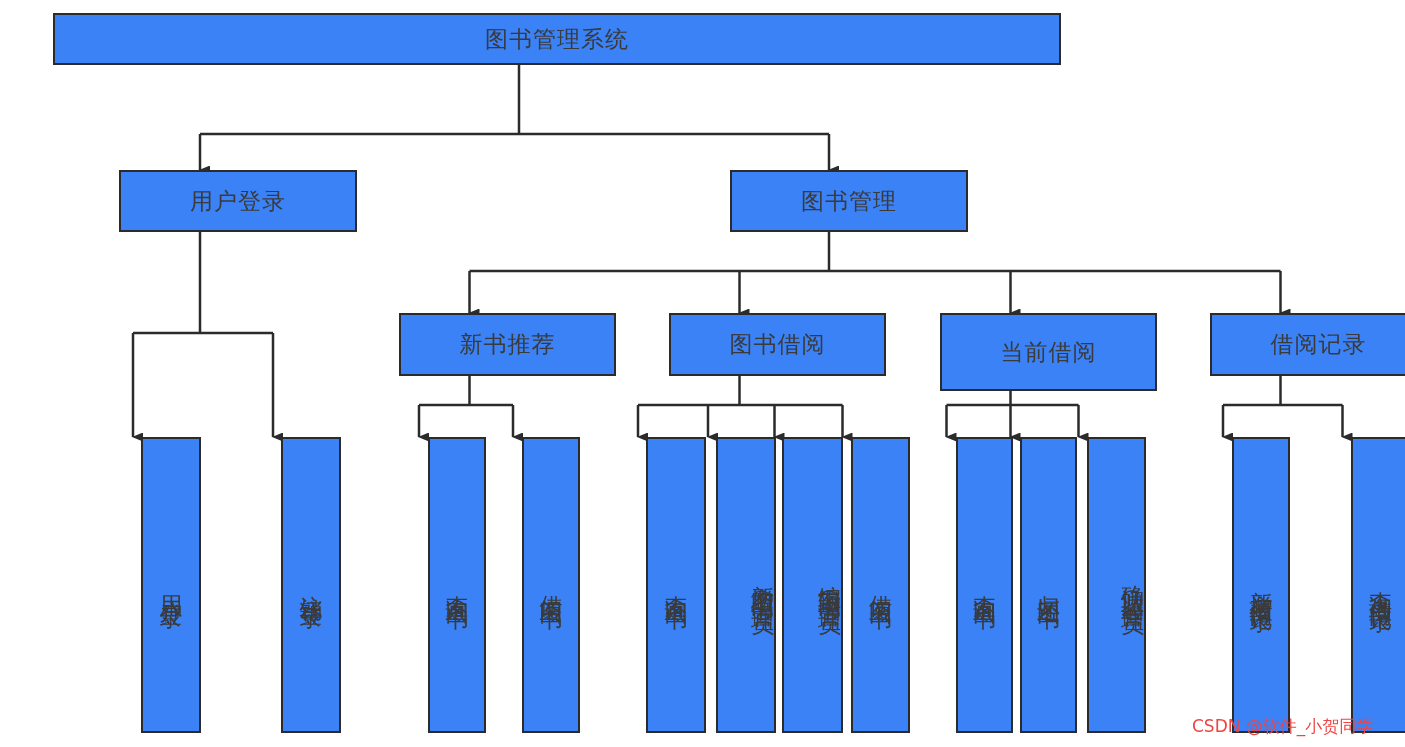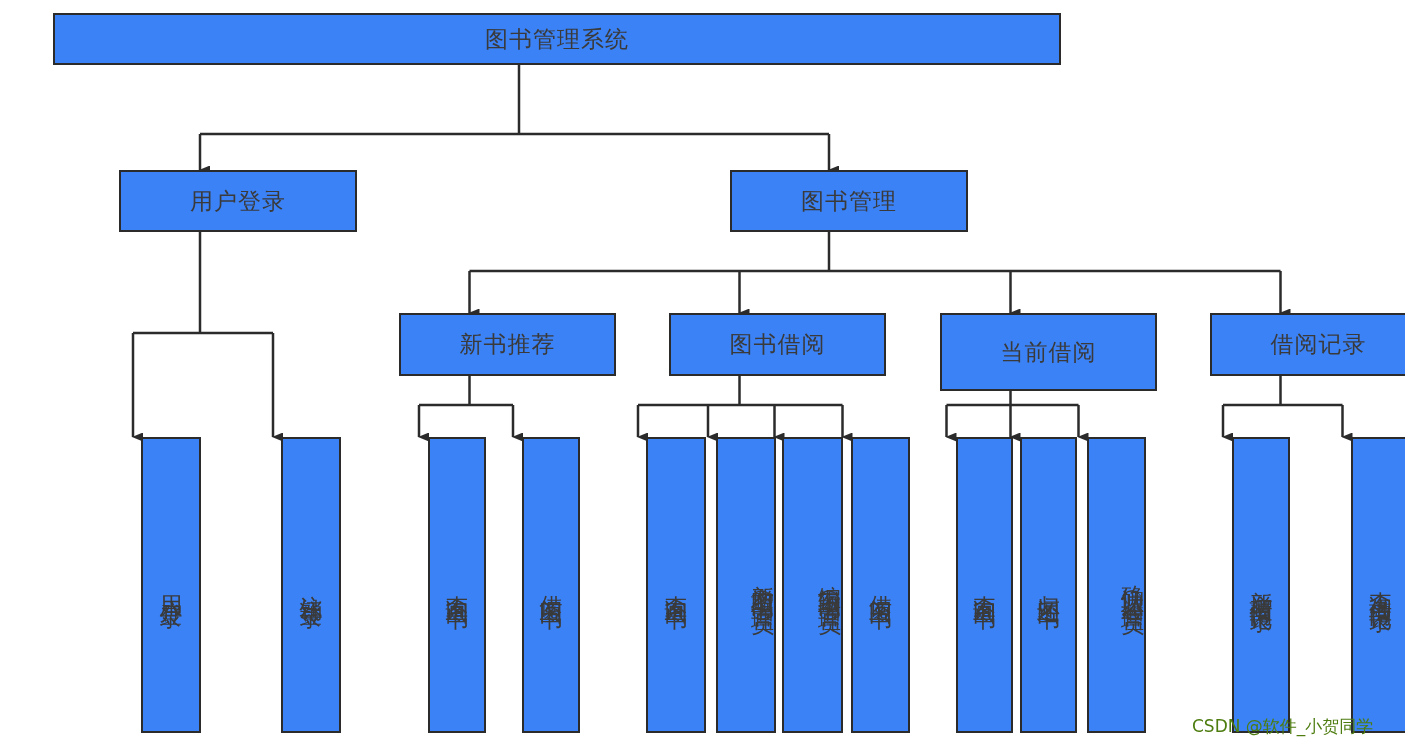--- a/index.html
+++ b/index.html
@@ -53,21 +53,21 @@
   }
   .node .label {
     display: block;
     white-space: nowrap;
   }
   #watermark {
     position: absolute;
     left: 1192px;
     top: 715px;
     font-size: 17px;
-    color: #4d7c0f;
+    color: #ef4444;
     white-space: nowrap;
     pointer-events: none;
   }
 </style>
 </head>
 <body>
 
 <div id="diagram-root">
 
   <svg id="wiring" viewBox="0 0 1405 747" xmlns="http://www.w3.org/2000/svg">

